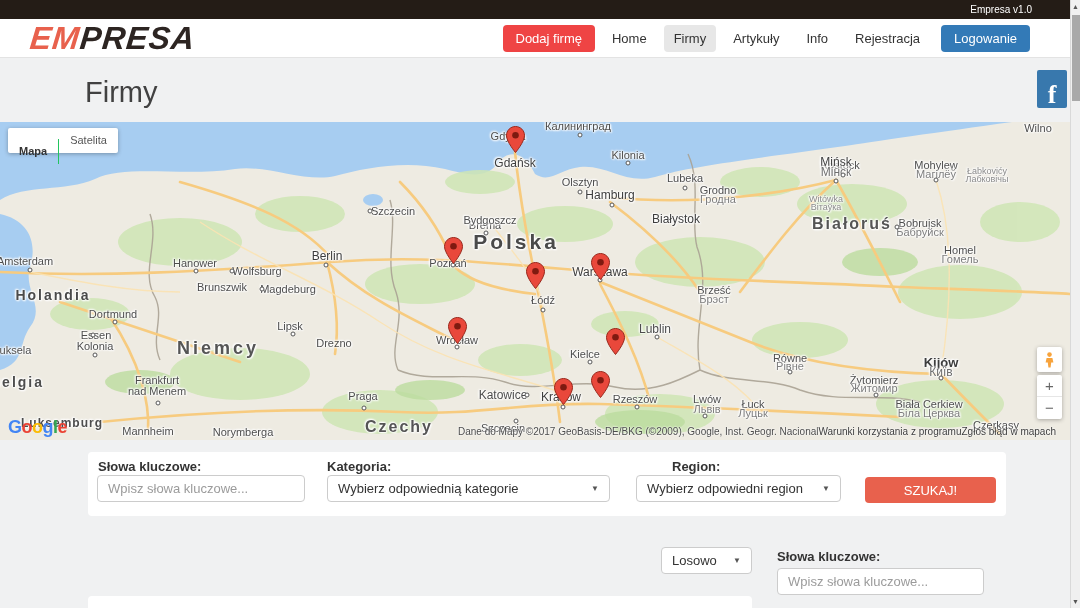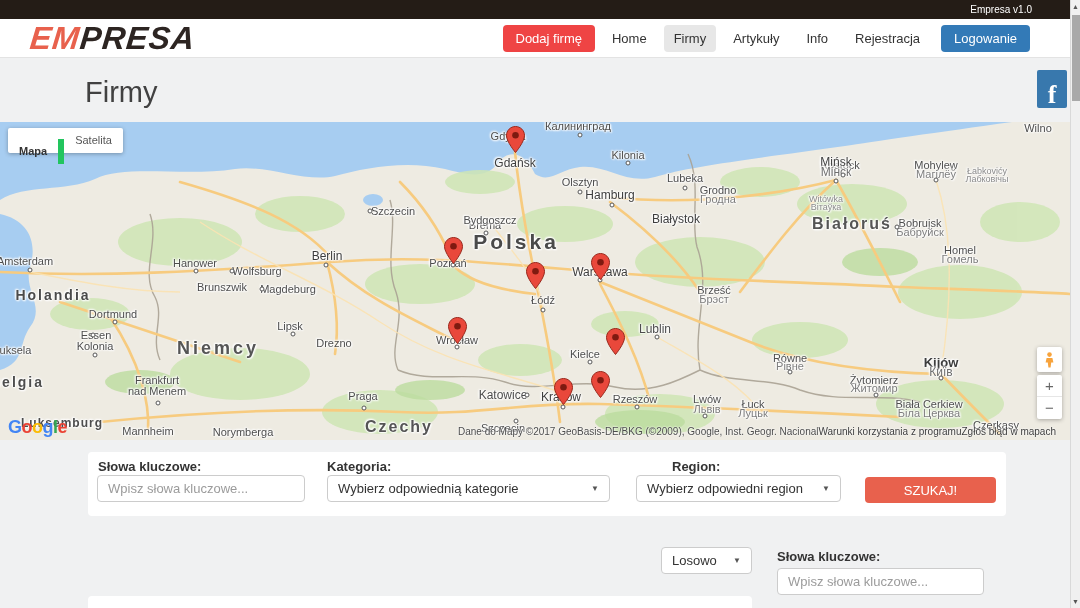--- a/index.html
+++ b/index.html
@@ -34,21 +34,21 @@
   .map{position:absolute;top:122px;left:0;width:1070px;height:318px;overflow:hidden;background:#eeebe2;}
   .map svg.base{position:absolute;top:0;left:0;}
   .map-label{position:absolute;transform:translate(-50%,-50%);white-space:nowrap;color:#4d4d4d;
              text-shadow:0 0 2px #fff,0 0 2px #fff,0 0 3px #fff,1px 1px 2px #fff,-1px -1px 2px #fff;}
   .map-dot{position:absolute;width:5px;height:5px;box-sizing:border-box;background:#fff;
            border:1.4px solid #585858;border-radius:50%;transform:translate(-50%,-50%);}
   .map-marker{position:absolute;width:19px;height:27px;cursor:pointer;}
   .maptype{position:absolute;left:8px;top:6px;height:25px;background:#fff;border-radius:2px;
            box-shadow:0 1px 4px rgba(0,0,0,.3);display:flex;align-items:center;font-size:11px;cursor:pointer;}
   .maptype .opt{padding:0 11px;line-height:25px;}
-  .opt-map{font-weight:bold;color:#333;border-right:6px solid #22c55e;margin-top:21px;}
+  .opt-map{font-weight:bold;color:#333;border-right:1px solid #22c55e;margin-top:21px;}
   .opt-sat{color:#565656;}
   .pegman{position:absolute;left:1037px;top:225px;width:25px;height:25px;background:#fff;border-radius:2px;
           box-shadow:0 1px 4px rgba(0,0,0,.3);display:flex;align-items:center;justify-content:center;cursor:grab;}
   .zoomctl{position:absolute;left:1037px;top:253px;width:25px;height:44px;background:#fff;border-radius:2px;
            box-shadow:0 1px 4px rgba(0,0,0,.3);}
   .zoomctl div{height:21px;text-align:center;line-height:21px;font-size:15px;color:#666;cursor:pointer;}
   .zoomctl .zout{border-top:1px solid #e6e6e6;}
   .gmlogo{position:absolute;left:8px;top:295px;font-size:18px;font-weight:bold;letter-spacing:-.5px;}
   .map-attr{position:absolute;right:14px;bottom:3px;font-size:10px;color:#4c4c4c;display:flex;gap:0;
             text-shadow:0 0 2px #fff,0 0 2px #fff;}

